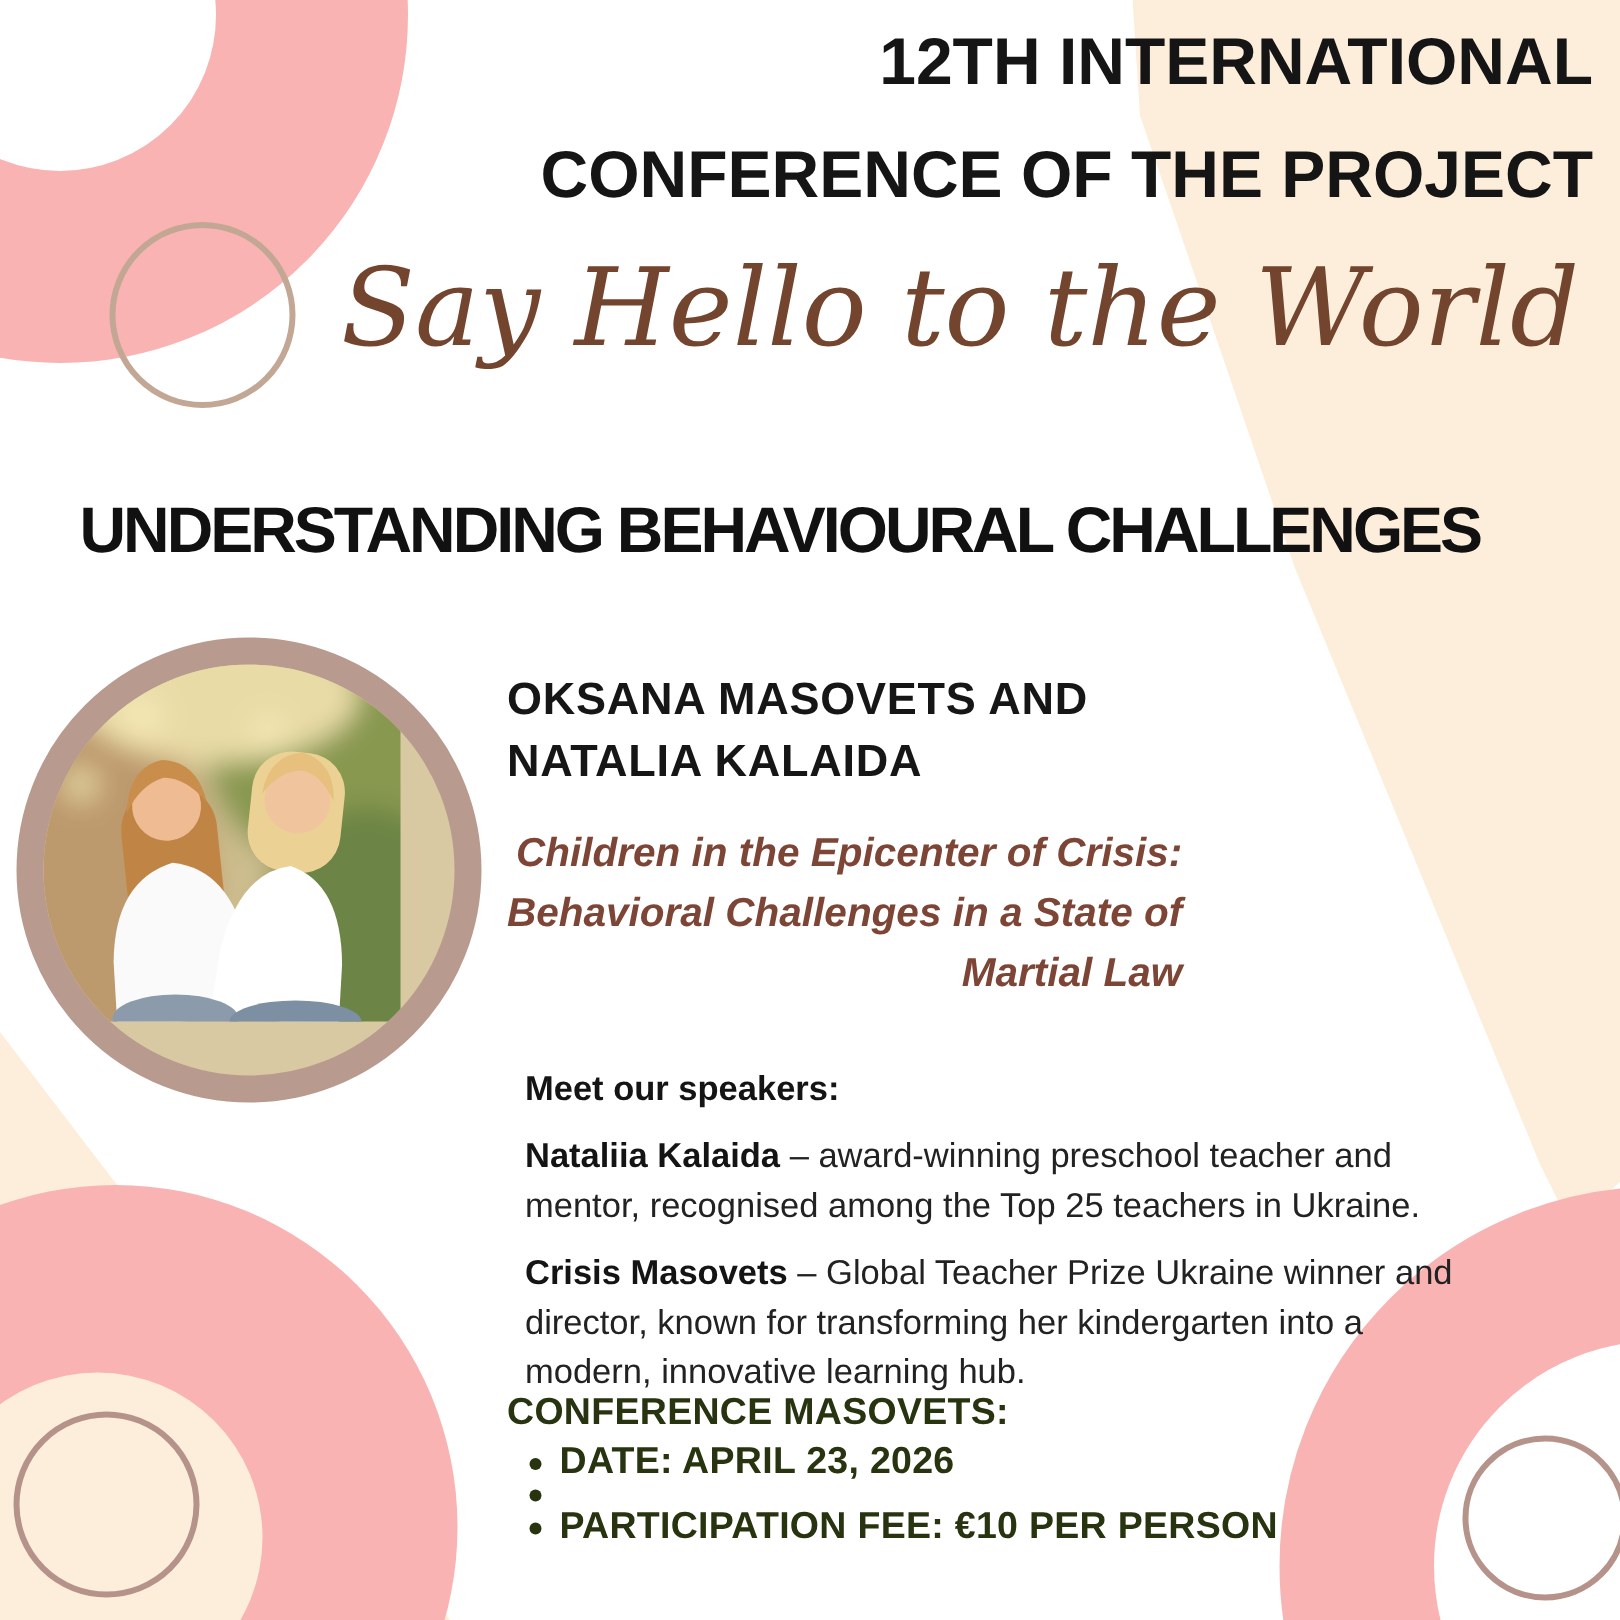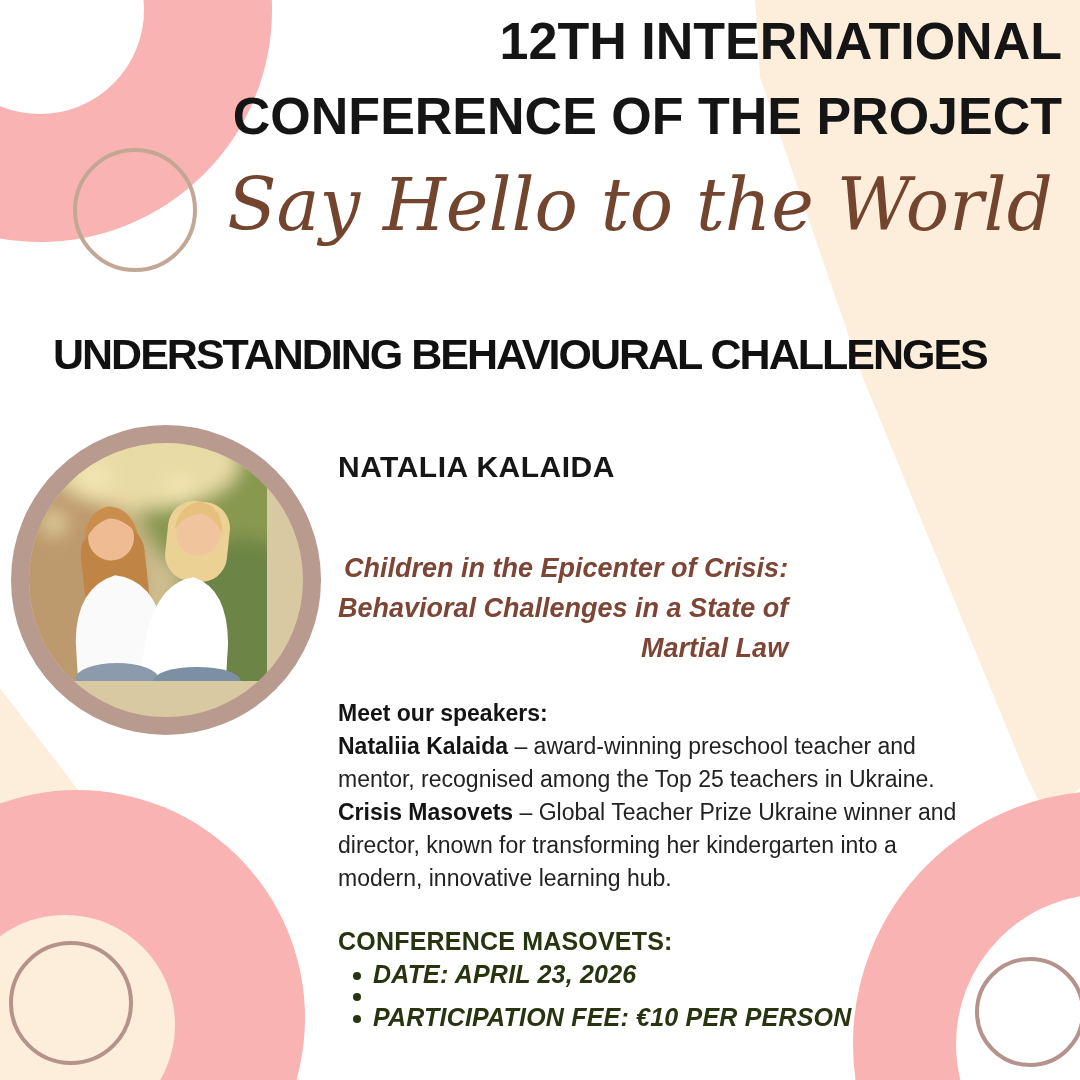--- a/index.html
+++ b/index.html
@@ -51,21 +51,21 @@
   
   .photo-wrap{
     left:11px;top:425px;width:274px;height:274px;
     border:18px solid #b89a8f;border-radius:50%;overflow:hidden;background:#d8c9a2;
   }
   .photo-wrap svg{display:block;}
 
   
   .header{
     right:18px;top:4px;text-align:right;
-    font-size:52px;line-height:75px;font-weight:800;letter-spacing:0px;color:#151515;
+    font-size:44px;line-height:75px;font-weight:800;letter-spacing:0px;color:#151515;
     white-space:nowrap;
   }
   .script{
     left:220px;top:140px;width:840px;text-align:center;
     font-family:"DejaVu Serif",serif;font-style:italic;
     font-size:72px;line-height:130px;color:#73452e;white-space:nowrap;
   }
   .headline{
     left:5px;top:330px;font-size:43px;font-weight:800;letter-spacing:-2px;
     color:#111;white-space:nowrap;margin-left:48px;
@@ -74,27 +74,27 @@
     left:338px;top:446px;font-size:30px;line-height:41px;font-weight:700;
     letter-spacing:.5px;color:#161616;
   }
   .talk-title{
     left:338px;top:548px;font-size:27px;line-height:40px;font-weight:700;
     font-style:italic;color:#7d4536;text-align:right;
   }
   .bios{
     left:338px;top:697px;width:648px;font-size:23px;line-height:33px;color:#222;
   }
-  .bios p{margin:0;}
+  .bios p{margin:12px;}
   .bios .b{font-weight:700;color:#141414;}
   .details{
     left:338px;top:925px;color:#27340f;font-weight:700;font-size:25px;line-height:33px;
     letter-spacing:.2px;
   }
-  .details .row{display:flex;align-items:flex-end;font-style:italic;}
+  .details .row{display:flex;align-items:flex-end;}
   .dot{
     width:8px;height:8px;border-radius:50%;background:#27340f;
     margin:0 12px 0 15px;flex:0 0 8px;align-self:center;margin-top:2px;
   }
 </style>
 </head>
 <body>
 
 <div class="canvas">
 
@@ -149,20 +149,21 @@
         <path d="M137,88 Q139,62 161,58 Q183,62 185,88 Q174,70 161,70 Q147,72 137,88" fill="#e6c07c"></path>
         <path d="M120,196 Q127,142 161,134 Q196,142 202,196 L204,238 L118,238 Z" fill="#ffffff"></path>
       </g>
 
       <ellipse cx="88" cy="236" rx="42" ry="16" fill="#8c9bab"></ellipse>
       <ellipse cx="168" cy="238" rx="44" ry="14" fill="#7d8fa3"></ellipse>
     </svg>
   </div>
 
   <div class="abs speakers-heading">
+    <div>OKSANA MASOVETS AND</div>
     <div>NATALIA KALAIDA</div>
   </div>
 
   <div class="abs talk-title">
     <div>Children in the Epicenter of Crisis:</div>
     <div>Behavioral Challenges in a State of</div>
     <div>Martial Law</div>
   </div>
 
   <div class="abs bios">

